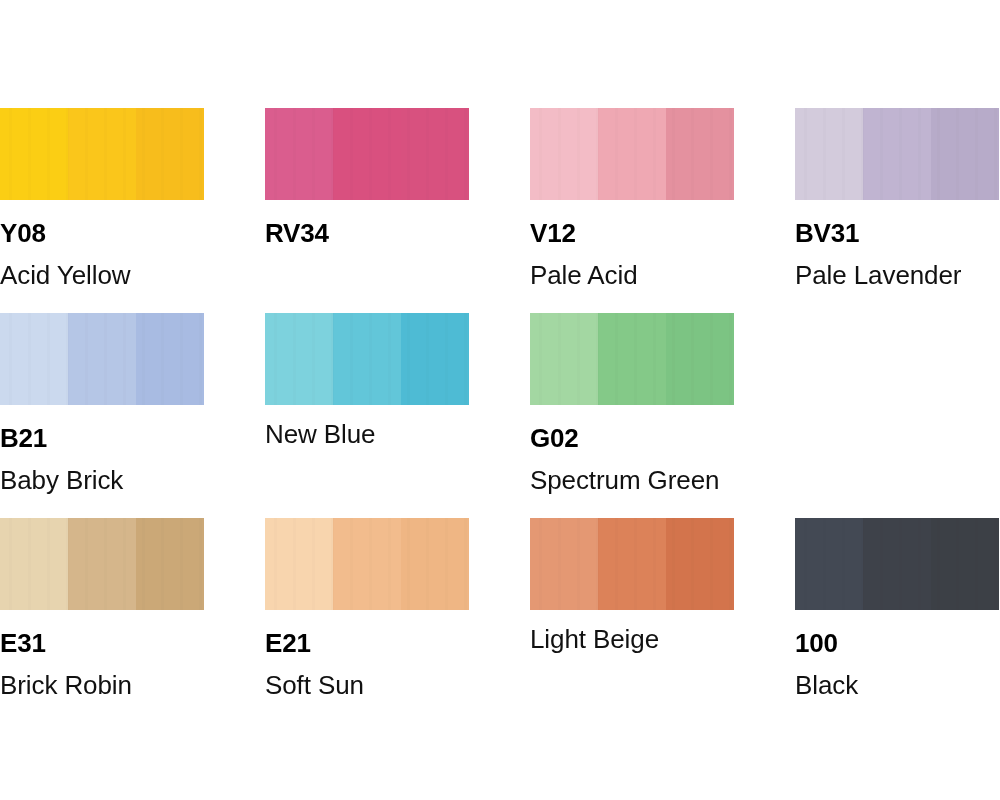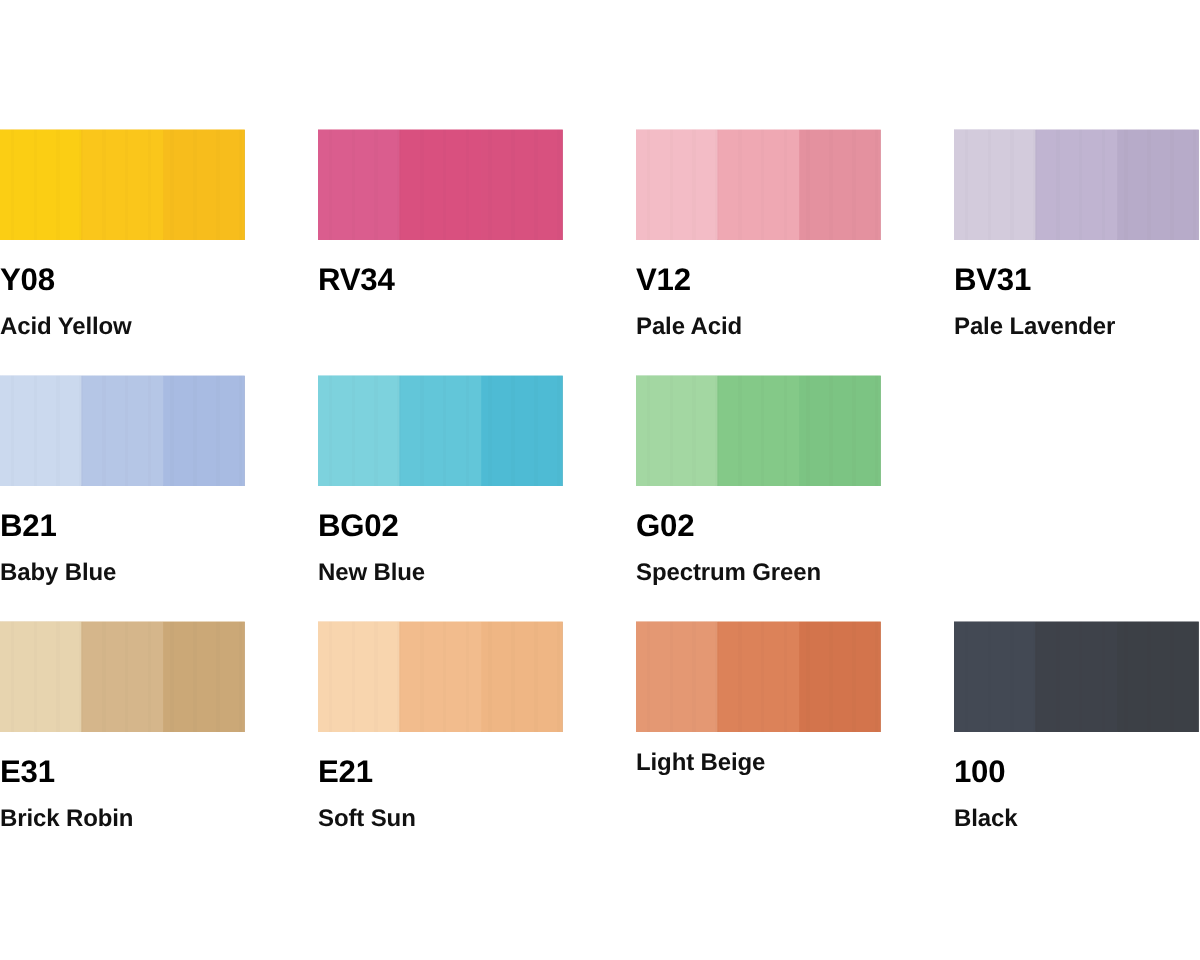--- a/index.html
+++ b/index.html
@@ -90,22 +90,22 @@
     font-size: 26px;
     font-weight: bold;
     color: #000000;
     letter-spacing: -0.2px;
     line-height: 1;
     margin-top: 20px;
     white-space: nowrap;
   }
 
   .swatch-name {
-    font-size: 20px;
-    font-weight: bold;
+    font-size: 26px;
+    font-weight: normal;
     color: #111111;
     letter-spacing: -0.1px;
     line-height: 1;
     margin-top: 16px;
     white-space: nowrap;
   }
 </style>
 </head>
 <body>
 
@@ -158,31 +158,30 @@
       </div>
       <div class="swatch-row">
         <div class="swatch-cell col-1">
           <div class="swatch-inner">
             <div class="swatch-chip" style="background: rgb(185, 200, 232);">
               <div class="swatch-band" style="background: rgb(203, 217, 238);"></div>
               <div class="swatch-band" style="background: rgb(181, 198, 230);"></div>
               <div class="swatch-band" style="background: rgb(168, 187, 226);"></div>
             </div>
             <div class="swatch-code">B21</div>
-            <div class="swatch-name">Baby Blue</div>
+            <div class="swatch-name">Baby Brick</div>
           </div>
         </div>
         <div class="swatch-cell col-3">
           <div class="swatch-inner">
             <div class="swatch-chip" style="background: rgb(108, 202, 217);">
               <div class="swatch-band" style="background: rgb(125, 210, 221);"></div>
               <div class="swatch-band" style="background: rgb(98, 198, 217);"></div>
               <div class="swatch-band" style="background: rgb(78, 187, 212);"></div>
             </div>
-            <div class="swatch-code">BG02</div>
             <div class="swatch-name">New Blue</div>
           </div>
         </div>
         <div class="swatch-cell col-4">
           <div class="swatch-inner">
             <div class="swatch-chip" style="background: rgb(134, 201, 138);">
               <div class="swatch-band" style="background: rgb(163, 215, 162);"></div>
               <div class="swatch-band" style="background: rgb(132, 201, 136);"></div>
               <div class="swatch-band" style="background: rgb(124, 196, 131);"></div>
             </div>

